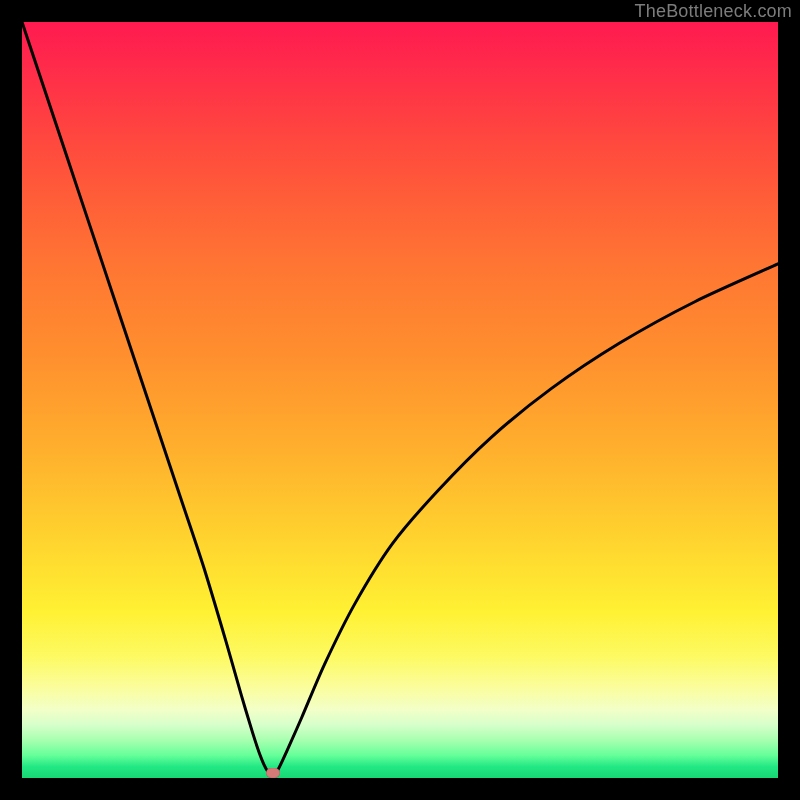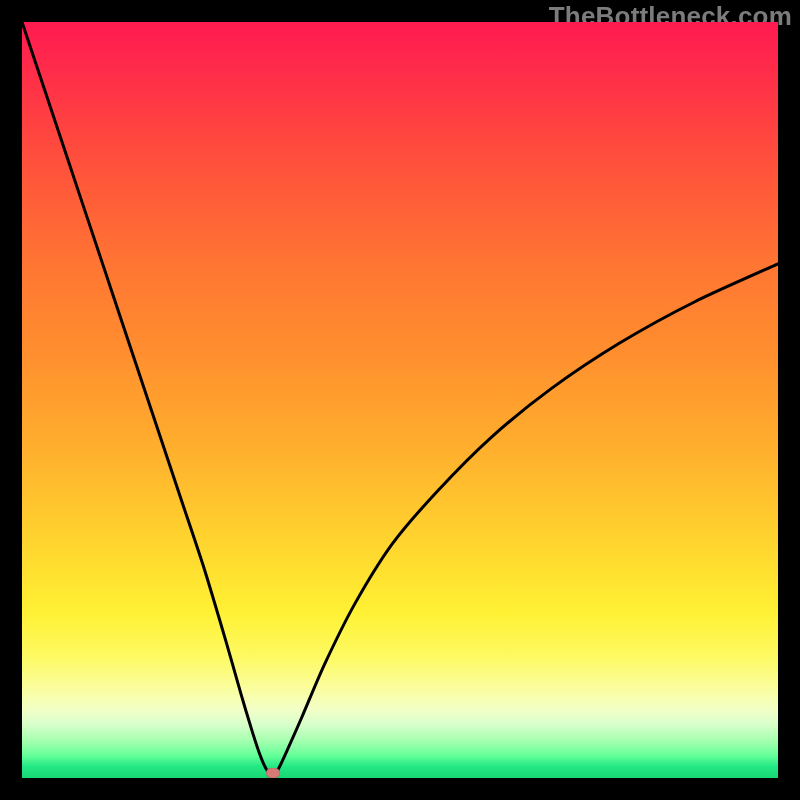--- a/index.html
+++ b/index.html
@@ -67,22 +67,22 @@
     height: 10px;
     border-radius: 5px;
     background: #d67a78;
     box-shadow: 0 0 1px 0 rgba(0,0,0,0.5) inset;
   }
   .watermark {
     position: absolute;
     top: 1px;
     right: 8px;
     color: #7c7c7c;
-    font-size: 26px;
-    font-weight: 700;
+    font-size: 18px;
+    font-weight: 400;
     letter-spacing: 0.2px;
   }
 </style>
 </head>
 <body>
 
 <div class="watermark">TheBottleneck.com</div>
 
 <div class="frame">
   <div class="plot">

